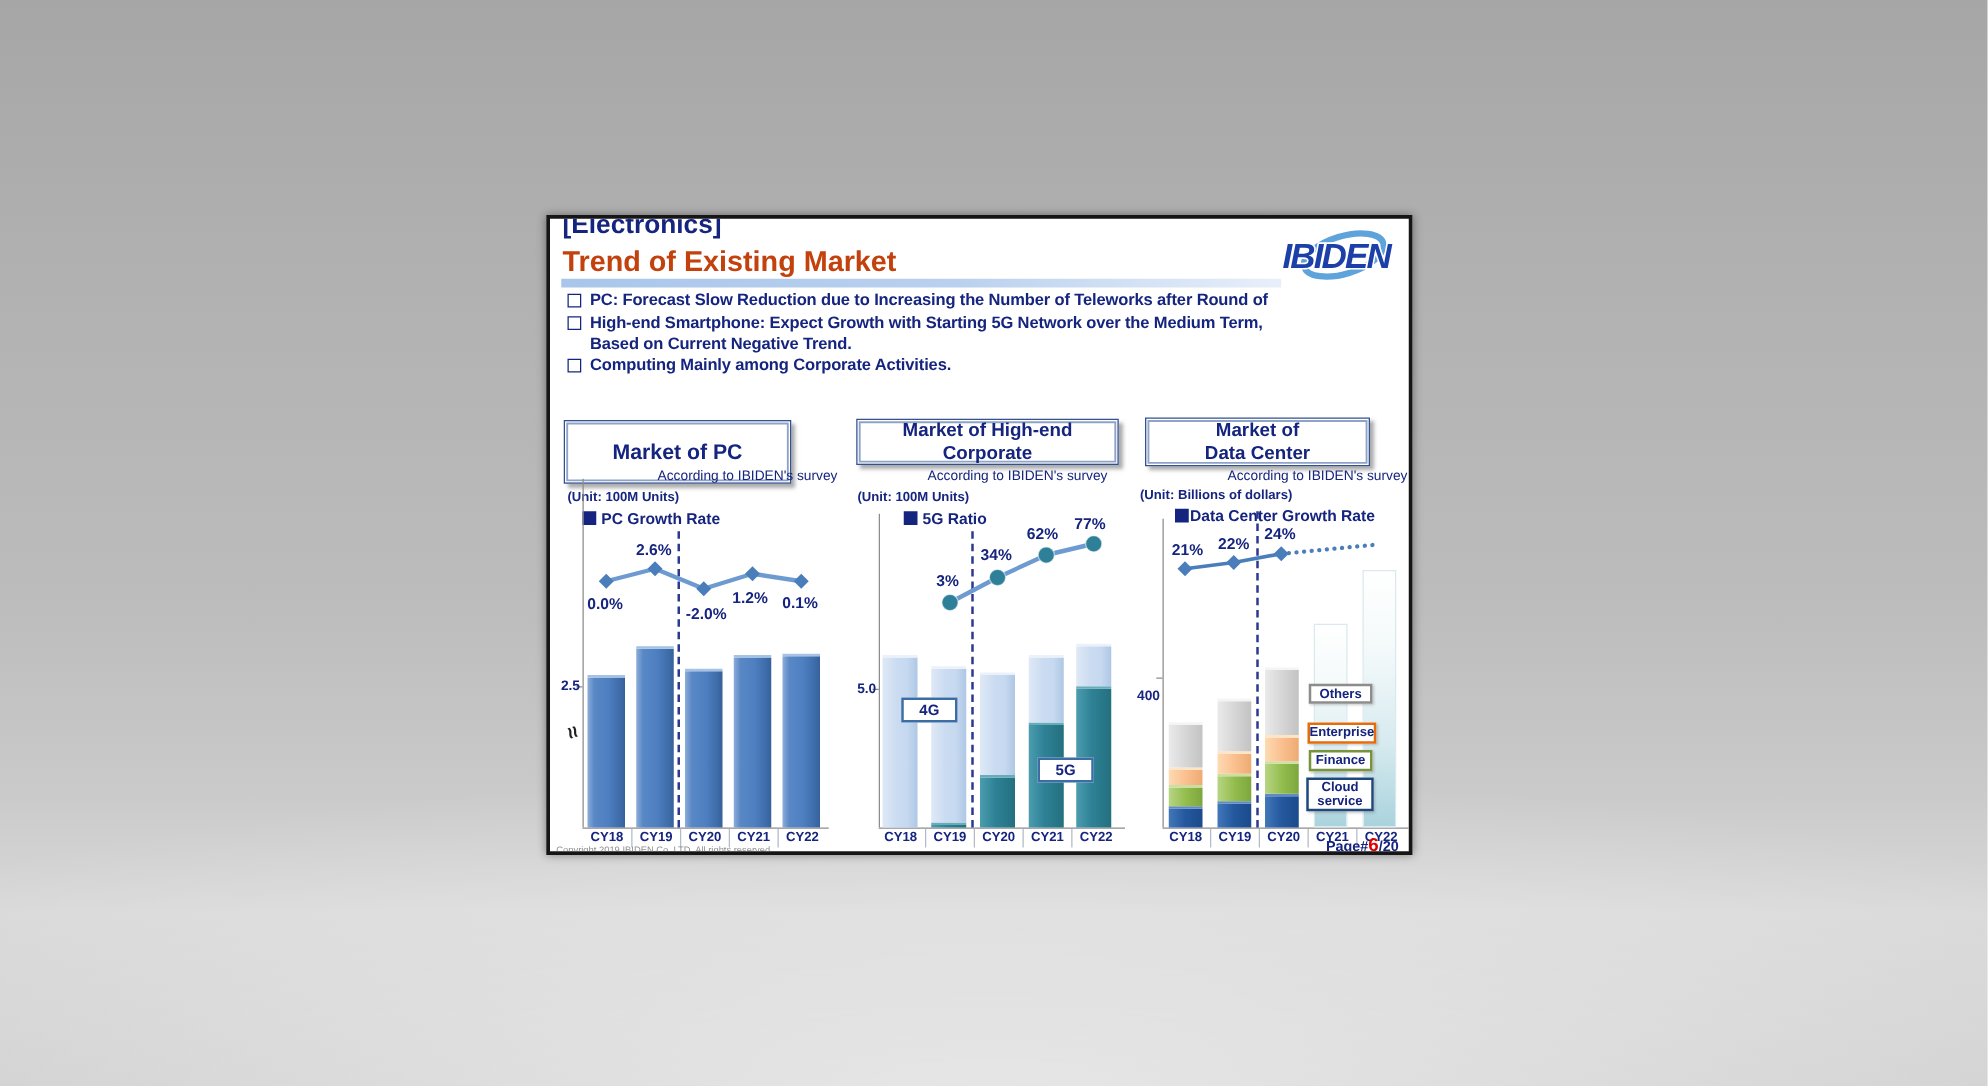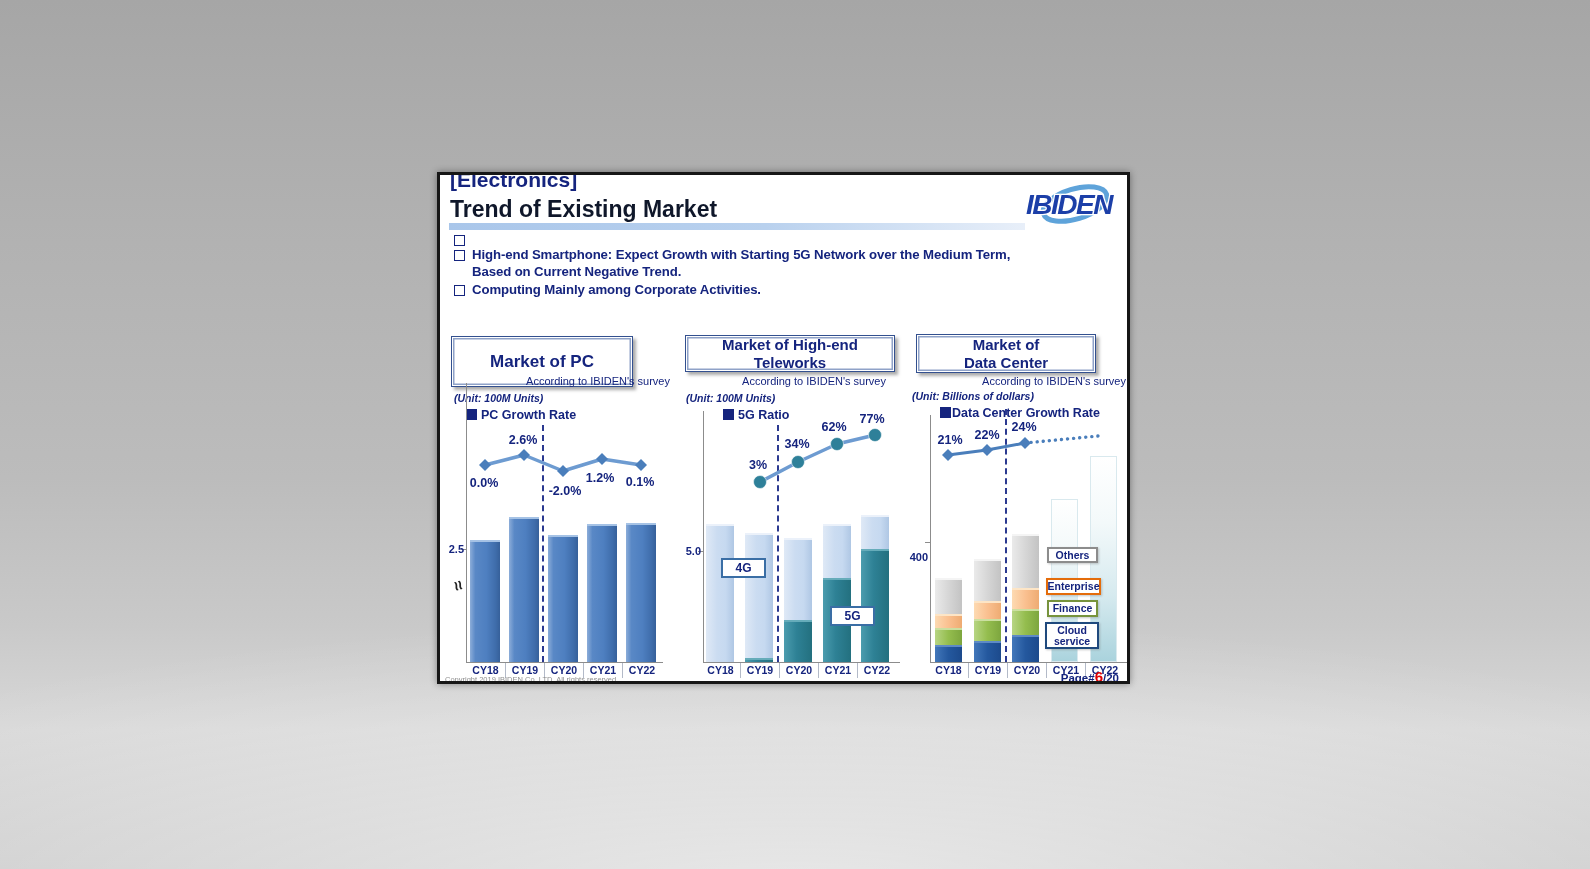--- a/index.html
+++ b/index.html
@@ -12,41 +12,41 @@
   }
   .slide{
     position:absolute;left:437px;top:172px;width:693px;height:512px;
     background:#ffffff;border:3px solid #161616;box-sizing:border-box;
     overflow:hidden;box-shadow:0 0 7px rgba(0,0,0,.4);
   }
   .slide-tag{
     position:absolute;left:10px;top:-7px;font-size:21px;font-weight:bold;color:#15247e;letter-spacing:0;
   }
   .slide-title{
-    position:absolute;left:10px;top:21px;font-size:23px;font-weight:bold;color:#0f172a;
+    position:absolute;left:10px;top:21px;font-size:23px;font-weight:bold;color:#c2410c;
   }
   .title-underline{
     position:absolute;left:9px;top:48px;width:576px;height:7px;
     background:linear-gradient(90deg,#a9c6ea 0%,#b9d1ee 55%,#e8eff9 100%);
   }
   .logo{position:absolute;left:583px;top:4px;width:102px;height:48px;}
   .bullets{position:absolute;left:12px;top:57px;width:668px;}
   .bullet{display:flex;margin-bottom:1px;}
   .bullet .sq{
     flex:none;width:9px;height:9px;border:1.6px solid #15247e;margin:3px 7px 0 2px;background:#fff;
   }
   .bullet .btxt{font-size:13.2px;line-height:16.8px;font-weight:bold;color:#15247e;letter-spacing:-0.1px;}
   .chart-title-box{
     position:absolute;background:#fff;border:1px solid #33508f;
     box-shadow:inset 0 0 0 1px #ffffff, inset 0 0 0 2.5px #8fa2c8, 3px 3px 3px rgba(90,90,90,.5);
     display:flex;flex-direction:column;justify-content:center;text-align:center;
     color:#15247e;font-weight:bold;box-sizing:border-box;
   }
   .note{position:absolute;font-size:11px;font-weight:normal;color:#15247e;text-align:right;}
-  .unit{position:absolute;font-size:10.5px;font-weight:bold;color:#15247e;font-style:italic;}
+  .unit{position:absolute;font-size:10.5px;font-weight:bold;color:#15247e;}
   .legend{position:absolute;font-size:12.5px;font-weight:bold;color:#15247e;white-space:nowrap;}
   .legend .swatch{display:inline-block;width:11px;height:11px;background:#15247e;margin-right:4px;position:relative;top:1px;}
   .axis-v{position:absolute;width:1px;background:#8c8c8c;}
   .axis-h{position:absolute;height:1px;background:#8c8c8c;}
   .ytick{position:absolute;height:1px;width:5px;background:#8c8c8c;}
   .ylab{position:absolute;font-size:11px;font-weight:bold;color:#15247e;text-align:right;}
   .axis-break{position:absolute;font-size:17px;font-weight:bold;color:#222;transform:rotate(72deg);}
   .divider{position:absolute;width:0;border-left:2px dashed #2b3990;z-index:2;}
   .bar{position:absolute;box-sizing:border-box;z-index:1;}
   .bar-pc{background:linear-gradient(90deg,#8cadd9 0%,#5988c6 18%,#4e7fc0 55%,#3f6dab 85%,#36609a 100%);border-top:2px solid #a5c2e5;}
@@ -90,20 +90,21 @@
       <svg width="102" height="48" viewBox="0 0 102 48">
         <ellipse cx="52" cy="25" rx="33" ry="15" fill="none" stroke="#5ea3da" stroke-width="5" transform="rotate(-17 52 25)"></ellipse>
         <text x="3" y="35" font-family="Liberation Sans, sans-serif" font-size="28" font-weight="bold" font-style="italic" fill="#1c3fa8" letter-spacing="-1.5" stroke="#ffffff" stroke-width="2.5" paint-order="stroke">IBIDEN</text>
       </svg>
     </div>
 
     <div class="bullets" id="bullets">
         <div class="bullet">
           <span class="sq"></span>
           <div class="btxt">
+            <div>PC: Forecast Slow Reduction due to Increasing the Number of Teleworks after Round of</div>
           </div>
         </div>
         <div class="bullet">
           <span class="sq"></span>
           <div class="btxt">
             <div>High-end Smartphone: Expect Growth with Starting 5G Network over the Medium Term,</div>
             <div>Based on Current Negative Trend.</div>
           </div>
         </div>
         <div class="bullet">
@@ -132,21 +133,21 @@
         <div class="bar bar-pc" style="left: 147px; top: 349px; width: 30px; height: 138px;"></div>
         <div class="bar bar-pc" style="left: 186px; top: 348px; width: 30px; height: 139px;"></div>
         <div class="divider" style="left: 102px; top: 250px; height: 237px;"></div>
         <div class="cat-cell first" style="left: 26px; top: 488px; width: 39px;">CY18</div>
         <div class="cat-cell" style="left: 65px; top: 488px; width: 39px;">CY19</div>
         <div class="cat-cell" style="left: 104px; top: 488px; width: 39px;">CY20</div>
         <div class="cat-cell" style="left: 143px; top: 488px; width: 39px;">CY21</div>
         <div class="cat-cell" style="left: 182px; top: 488px; width: 39px;">CY22</div>
         <div class="chart-title-box" style="left: 245px; top: 160px; width: 210px; height: 37px; font-size: 15px; line-height: 17.5px;">
           <div>Market of High-end</div>
-          <div>Teleworks</div>
+          <div>Corporate</div>
         </div>
         <div class="note" style="left: 256px; top: 200px; width: 190px;">According to IBIDEN's survey</div>
         <div class="unit" style="left: 246px; top: 217px;">(Unit: 100M Units)</div>
         <div class="legend" style="left: 283px; top: 233px;"><span class="swatch"></span>5G Ratio</div>
         <div class="axis-v" style="left: 263px; top: 236px; height: 251px;"></div>
         <div class="axis-h" style="left: 263px; top: 487px; width: 197px;"></div>
         <div class="ytick" style="left: 258px; top: 376px;"></div>
         <div class="ylab" style="left: 237px; top: 370px; width: 24px;">5.0</div>
         <div class="bar seg-4g" style="left: 266px; top: 349.36px; width: 28px; height: 137.64px;"></div>
         <div class="bar seg-5g" style="left: 305px; top: 482.56px; width: 28px; height: 4.44px;"></div>

